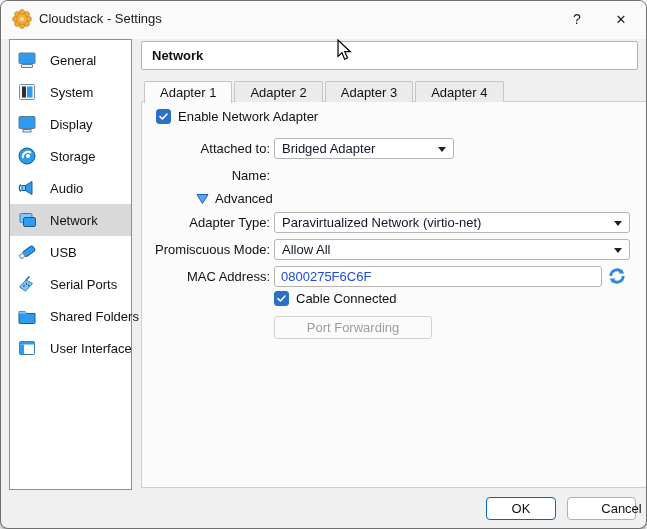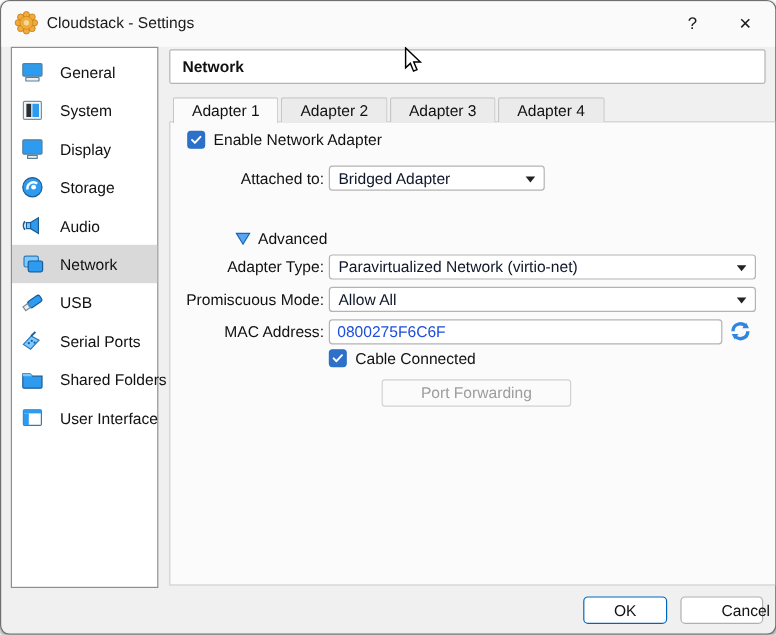--- a/index.html
+++ b/index.html
@@ -209,20 +209,21 @@
       </span>
       <span class="clbl">Enable Network Adapter</span>
     </div>
 
     <div class="flabel" style="top:36px;">Attached to:</div>
     <div class="combo" style="left:132px; top:36px; width:180px;">
       <span>Bridged Adapter</span>
       <span class="arrow"></span>
     </div>
 
+    <div class="flabel" style="top:63px;">Name:</div>
 
     <div class="expander" style="left:54px; top:89px;">
       <svg width="13" height="12" viewBox="0 0 13 12">
           <polygon points="1,1.5 12,1.5 6.5,10.5" fill="#5aa4ef" stroke="#1565c0" stroke-width="1"></polygon>
         </svg>
       <span class="elbl">Advanced</span>
     </div>
 
     <div class="flabel" style="top:110px;">Adapter Type:</div>
     <div class="combo" style="left:132px; top:110px; width:356px;">
@@ -249,21 +250,21 @@
 
     <div class="checkrow" style="left:132px; top:189px;">
       <span class="checkbox">
         <svg width="11" height="11" viewBox="0 0 11 11">
             <polyline points="2,5.6 4.4,8 9,3" fill="none" stroke="#ffffff" stroke-width="1.6" stroke-linecap="round" stroke-linejoin="round"></polyline>
           </svg>
       </span>
       <span class="clbl">Cable Connected</span>
     </div>
 
-    <div class="btn-disabled" style="left:132px; top:214px; width:158px; height:23px;margin-left:44px;">Port Forwarding</div>
+    <div class="btn-disabled" style="left:132px; top:214px; width:158px; height:23px;">Port Forwarding</div>
   </div>
 
   <div class="btn ok">OK</div>
   <div class="btn cancel">Cancel</div>
 
   <svg class="cursor" viewBox="0 0 17 24">
     <path d="M2 1 L2 17.5 L6 13.8 L8.6 20.3 L11.5 19 L8.8 12.7 L14.3 12.7 Z" fill="#ffffff" stroke="#000000" stroke-width="1.2"></path>
   </svg>
 
 </div>

